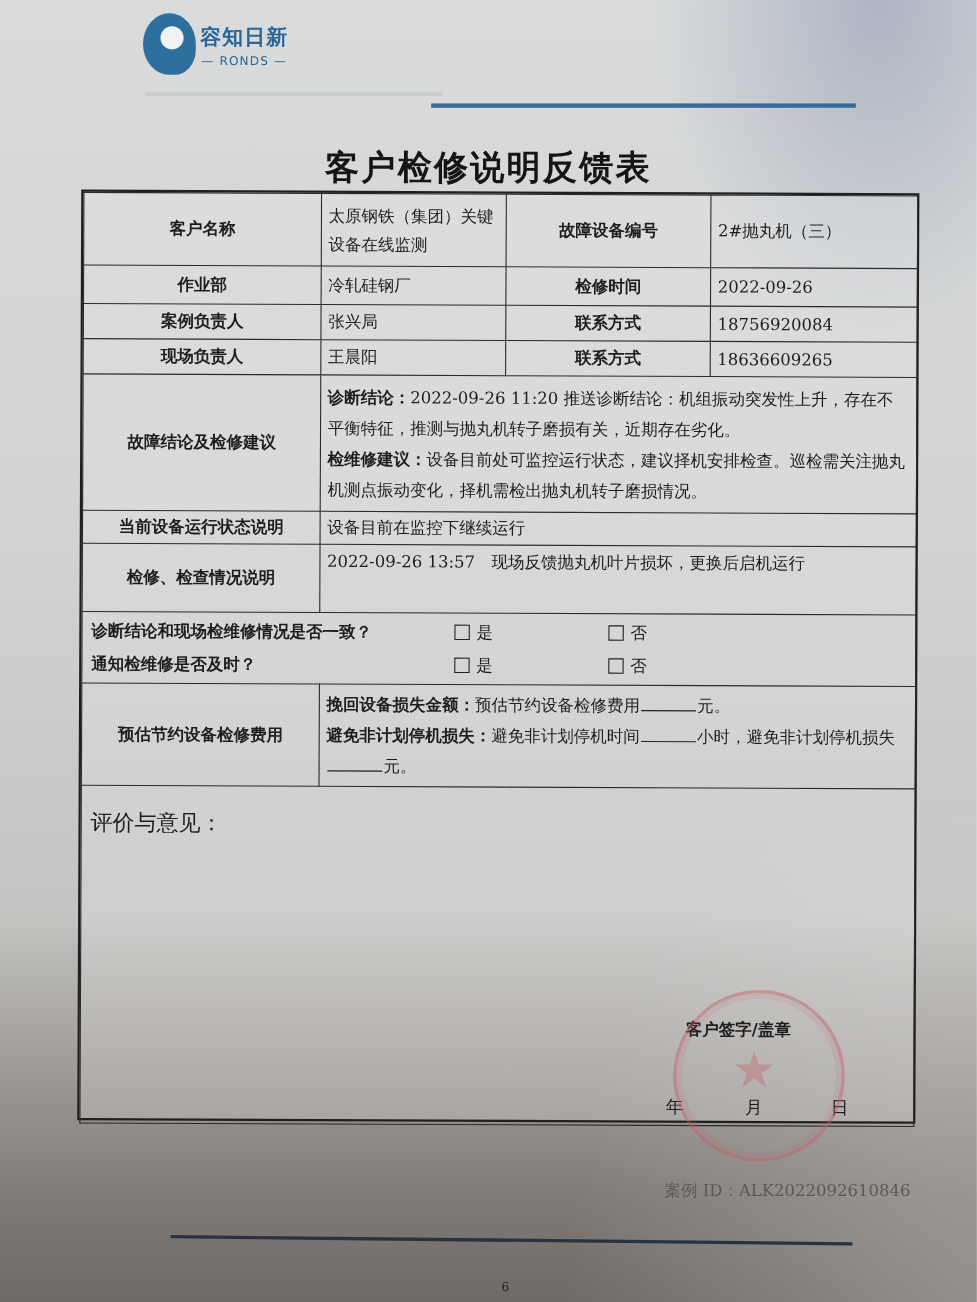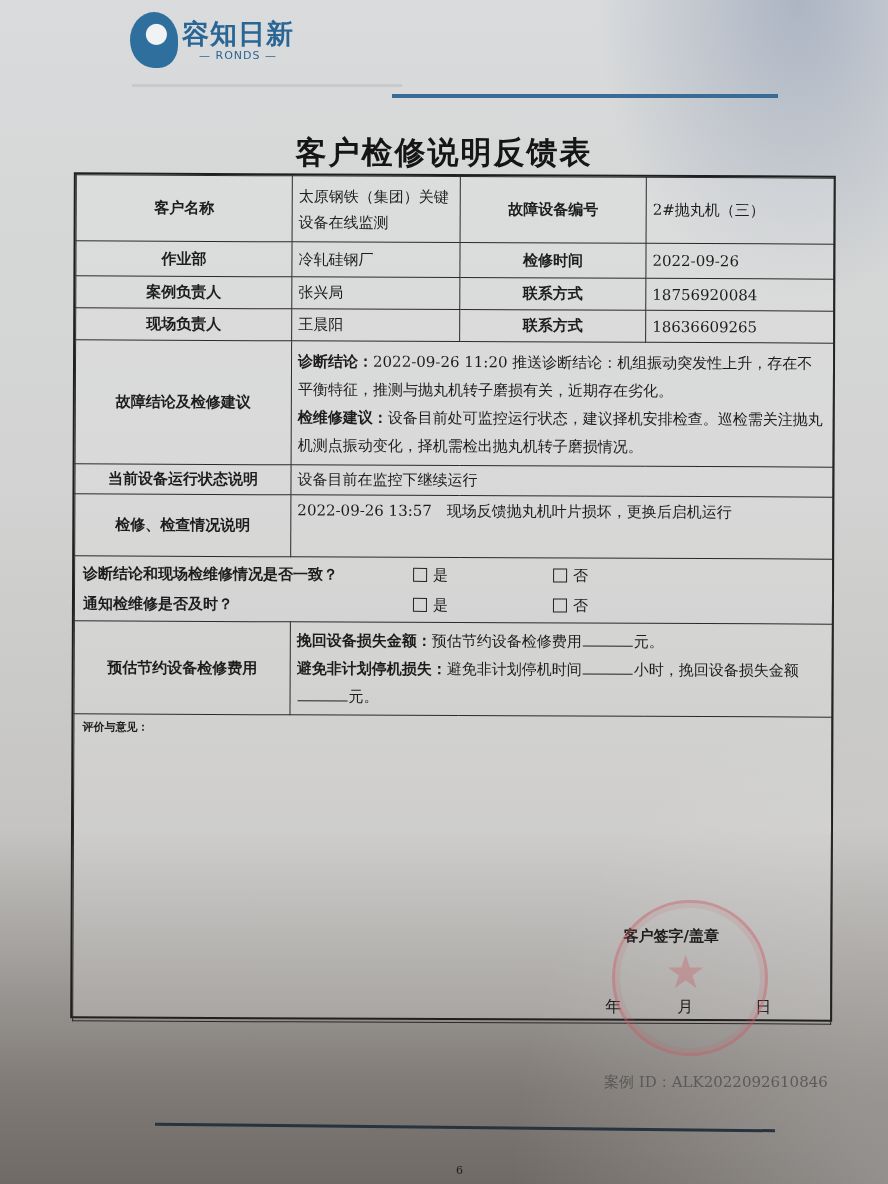--- a/index.html
+++ b/index.html
@@ -17,21 +17,21 @@
     pointer-events:none;
   }
   .header { position:absolute; left:120px; top:8px; width:680px; height:90px; }
   .logo { position:absolute; left:10px; top:4px; display:flex; align-items:center; }
   .logo-mark {
     width:48px; height:56px; border-radius:50% 50% 40% 50%;
     background: radial-gradient(circle at 55% 40%, #f0f2f3 0 10px, #2f6f9d 11px 100%);
     margin-right:4px;
   }
   .logo-text { display:flex; flex-direction:column; align-items:center; }
-  .logo-cn { font-family:"DejaVu Sans", sans-serif; font-weight:bold; font-size:27px; color:#2a6695; letter-spacing:1px; line-height:30px; }
+  .logo-cn { font-family:"DejaVu Sans", sans-serif; font-weight:bold; font-size:19px; color:#2a6695; letter-spacing:1px; line-height:30px; }
   .logo-en { font-family:"DejaVu Sans", sans-serif; font-size:11px; color:#2a6695; letter-spacing:1px; }
   .slogan { position:absolute; right:20px; top:38px; font-family:"DejaVu Serif", serif; font-style:italic; font-weight:bold; font-size:22px; color:#2e4f6c; letter-spacing:2px; }
   .header-line-grey { position:absolute; left:12px; top:76px; width:270px; height:3px; background:#c8cacb; }
   .header-line-blue { position:absolute; left:272px; top:86px; width:386px; height:4px; background:#3a6b97; }
 
   .doc-title {
     position:absolute; left:0; width:888px; top:132px; text-align:center;
     font-family:"DejaVu Sans", sans-serif; font-weight:bold; font-size:31px; color:#151515; letter-spacing:2px;
   }
   .form {
@@ -44,21 +44,21 @@
   .lbl { text-align:center; font-family:"DejaVu Sans", sans-serif; font-weight:bold; font-size:15px; }
   .val { text-align:left; }
   .blk { line-height:28px; padding:4px 6px !important; }
   .b { font-family:"DejaVu Sans", sans-serif; font-weight:bold; }
   .q-row { display:flex; align-items:center; height:30px; }
   .q-text { width:330px; font-family:"DejaVu Sans", sans-serif; font-weight:bold; font-size:15px; }
   .opt { display:flex; align-items:center; width:140px; font-size:15px; }
   .box { display:inline-block; width:12px; height:12px; border:1px solid #222; margin-right:6px; }
   .blank { display:inline-block; width:50px; border-bottom:1px solid #222; height:14px; margin:0 1px; }
   .comments { position:relative; height:306px; }
-  .comments-label { position:absolute; left:8px; top:5px; font-family:"DejaVu Sans", sans-serif; font-weight:bold; font-size:11px; }
+  .comments-label { position:absolute; left:8px; top:20px; font-family:"DejaVu Sans", sans-serif; font-weight:normal; font-size:20px; }
   .sign-label { position:absolute; left:550px; top:210px; font-family:"DejaVu Sans", sans-serif; font-weight:bold; font-size:15px; }
   .date-y { position:absolute; left:532px; top:280px; font-size:16px; }
   .date-m { position:absolute; left:604px; top:280px; font-size:16px; }
   .date-d { position:absolute; left:682px; top:280px; font-size:16px; }
   .stamp {
     position:absolute; left:612px; top:900px; width:150px; height:150px; border-radius:50%;
     border:3px solid rgba(200,90,100,0.45);
     box-shadow: inset 0 0 0 5px rgba(200,90,100,0.12);
   }
   .stamp-star { position:absolute; left:50px; top:42px; font-size:46px; color:rgba(200,90,100,0.35); font-family:"DejaVu Sans", sans-serif; }
@@ -156,21 +156,21 @@
                 <span class="box"></span>
                 <span>否</span>
               </span>
         </div>
       </td>
     </tr>
     <tr style="height:92px">
       <td class="lbl">预估节约设备检修费用</td>
       <td class="val blk" colspan="3">
         <span class="b">挽回设备损失金额：</span><span>预估节约设备检修费用</span><span class="blank"></span><span>元。</span><br>
-        <span class="b">避免非计划停机损失：</span><span>避免非计划停机时间</span><span class="blank"></span><span>小时，挽回设备损失金额</span><span class="blank"></span><span>元。</span>
+        <span class="b">避免非计划停机损失：</span><span>避免非计划停机时间</span><span class="blank"></span><span>小时，避免非计划停机损失</span><span class="blank"></span><span>元。</span>
       </td>
     </tr>
     <tr>
       <td colspan="4" style="padding:0">
         <div class="comments">
           <span class="comments-label">评价与意见：</span>
           <span class="sign-label">客户签字/盖章</span>
           <span class="date-y">年</span>
           <span class="date-m">月</span>
           <span class="date-d">日</span>

